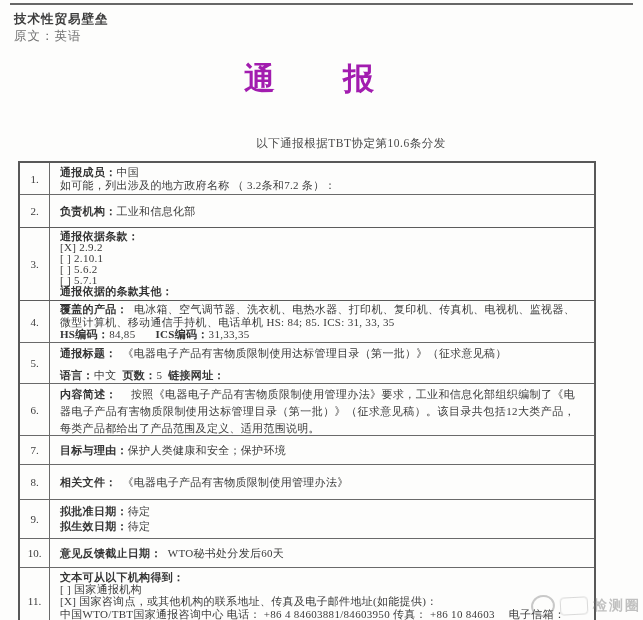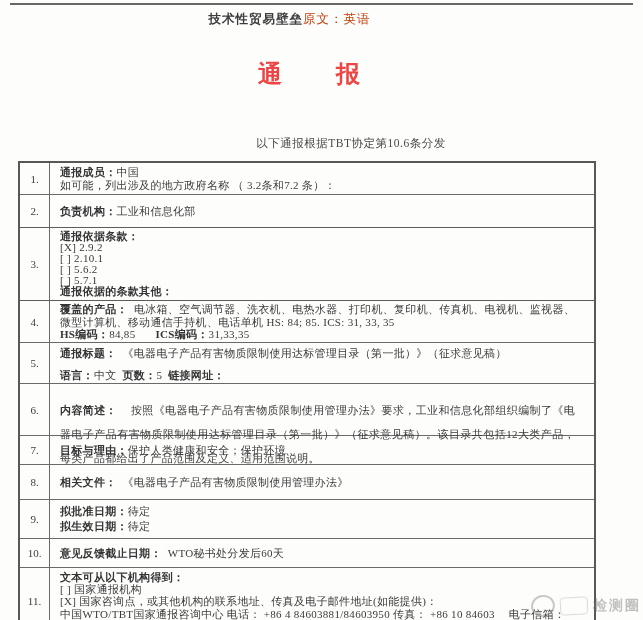--- a/index.html
+++ b/index.html
@@ -3,25 +3,25 @@
 <meta charset="utf-8">
 <style>
   html,body{margin:0;padding:0;}
   body{
     width:643px;height:620px;overflow:hidden;position:relative;
     background:#fdfdfc;
     font-family:"Liberation Serif","DejaVu Serif",serif;
     color:#3a3a3a;
   }
   .top-rule{position:absolute;top:3px;left:10px;width:623px;height:2px;background:#4c4c4c;opacity:.85;}
-  .header{position:absolute;top:11px;left:14px;right:78px;display:flex;justify-content:center;font-size:12.5px;}
+  .header{position:absolute;top:11px;left:14px;right:78px;display:flex;justify-content:space-between;font-size:12.5px;flex-direction:column;}
   .h-left{font-weight:bold;color:#3d3d3d;letter-spacing:1px;}
-  .h-right{color:#c2410c;letter-spacing:1px;}
+  .h-right{color:#737373;letter-spacing:1px;}
   .doc-title{position:absolute;top:58px;left:0;width:620px;text-align:center;
-    font-size:24px;font-weight:bold;color:#ef4444;letter-spacing:2px;}
+    font-size:31px;font-weight:bold;color:#a21caf;letter-spacing:2px;}
   .dist-note{position:absolute;top:136px;left:0;width:630px;text-align:center;font-size:11.5px;color:#474747;letter-spacing:.5px;margin-left:36px;}
 
   .doc-table{position:absolute;top:161px;left:18px;width:578px;height:470px;
     border:2px solid #585858;box-sizing:border-box;display:flex;flex-direction:column;background:transparent;}
   .row{display:flex;border-bottom:1px solid #6a6a6a;box-sizing:border-box;flex-shrink:0;}
   .row.thick{border-bottom:1.5px solid #5c5c5c;}
   .num{width:30px;flex-shrink:0;border-right:1px solid #6a6a6a;box-sizing:border-box;
     display:flex;align-items:center;justify-content:center;font-size:11px;color:#3c3c3c;}
   .cell{flex:1;min-width:0;padding:2px 19px 2px 10px;box-sizing:border-box;
     display:flex;flex-direction:column;justify-content:center;font-size:11px;line-height:12.6px;letter-spacing:.3px;}
@@ -33,21 +33,21 @@
   .gap2{margin-left:14px;}
   .r1{height:32px;}
   .r2{height:33px;}
   .r3{height:73px;}
   .r3 .cell{line-height:11.6px;justify-content:space-between;padding-top:3px;padding-bottom:3px;}
   .r4{height:42px;}
   .r4 .cell{line-height:13px;}
   .r5{height:41px;}
   .r5 .cell{justify-content:space-between;padding-top:4px;padding-bottom:4px;}
   .r6{height:52px;}
-  .r6 .cell{line-height:24px;margin-top:12px;}
+  .r6 .cell{line-height:17px;}
   .r7{height:29px;}
   .r8{height:35px;}
   .r9{height:39px;}
   .r9 .cell{line-height:15px;}
   .r10{height:29px;}
   .r11{height:65px;border-bottom:none;}
   .r11 .cell{justify-content:flex-start;padding-top:3px;line-height:12.2px;}
   .blank-ln{height:10px;}
 
   .watermark{position:absolute;top:595px;right:2px;display:flex;align-items:center;opacity:.75;pointer-events:none;}

